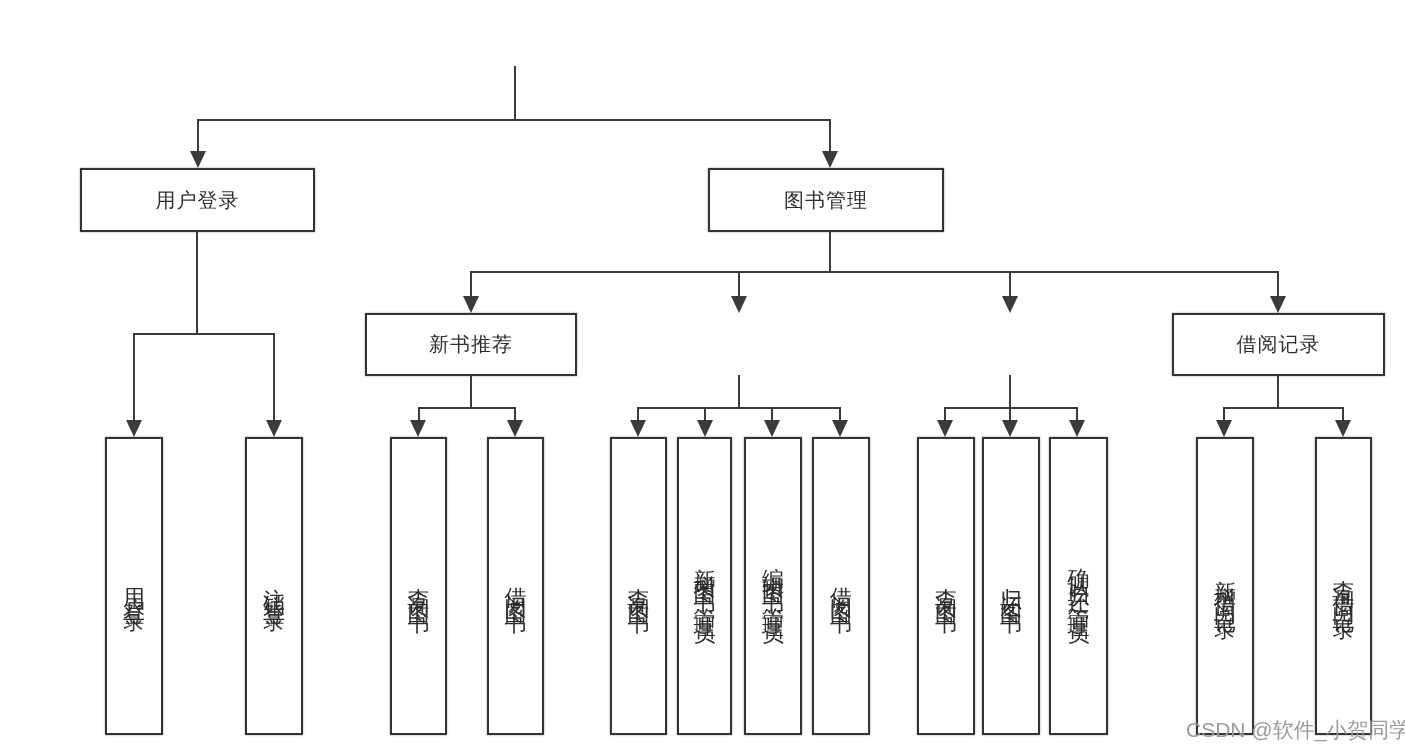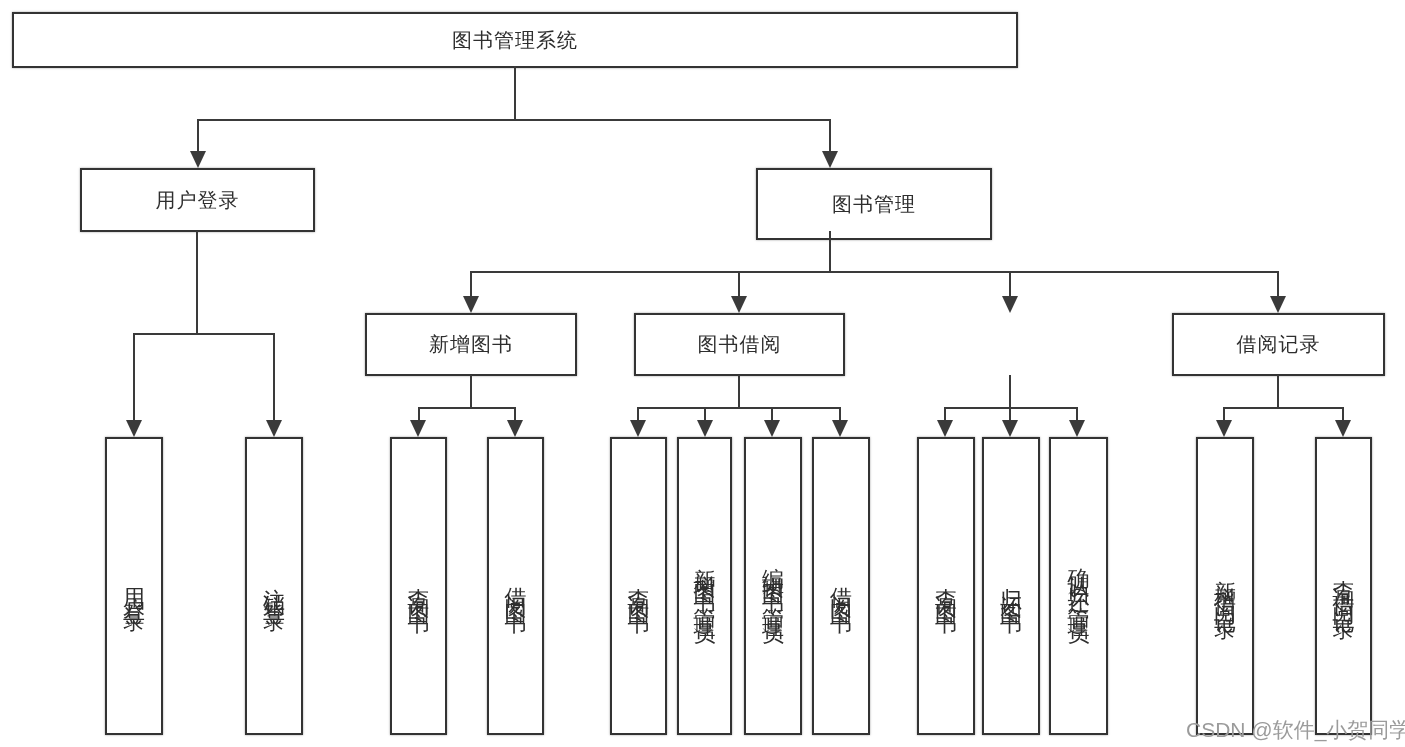--- a/index.html
+++ b/index.html
@@ -44,52 +44,50 @@
     font-size:21px;
     white-space:nowrap;
     z-index:5;
   }
 </style>
 </head>
 <body>
 
 <div class="canvas">
 
-  <div class="node" style="left:12px; top:12px; width:1006px; height:56px;">图书管理系统</div>
 
   <div class="vl" style="left:514px; top:66px;  height:54px;"></div>
   <div class="hl" style="left:197px; top:119px; width:634px;"></div>
   <div class="vl" style="left:197px; top:119px; height:38px;"></div>
   <div class="ar" style="left:190px; top:151px;"></div>
   <div class="vl" style="left:829px; top:119px; height:38px;"></div>
   <div class="ar" style="left:822px; top:151px;"></div>
 
   <div class="node" style="left:80px; top:168px; width:235px; height:64px;">用户登录</div>
-  <div class="node" style="left:756px; top:168px; width:236px; height:72px;">图书管理</div>
+  <div class="node" style="left:708px; top:168px; width:236px; height:64px;">图书管理</div>
 
   <div class="vl" style="left:196px; top:231px; height:104px;"></div>
   <div class="hl" style="left:133px; top:333px; width:142px;"></div>
   <div class="vl" style="left:133px; top:333px; height:88px;"></div>
   <div class="ar" style="left:126px; top:420px;"></div>
   <div class="vl" style="left:273px; top:333px; height:88px;"></div>
   <div class="ar" style="left:266px; top:420px;"></div>
 
   <div class="vl" style="left:829px;  top:231px; height:42px;"></div>
   <div class="hl" style="left:470px;  top:271px; width:809px;"></div>
   <div class="vl" style="left:470px;  top:271px; height:28px;"></div>
   <div class="ar" style="left:463px;  top:296px;"></div>
   <div class="vl" style="left:738px;  top:271px; height:28px;"></div>
   <div class="ar" style="left:731px;  top:296px;"></div>
   <div class="vl" style="left:1009px; top:271px; height:28px;"></div>
   <div class="ar" style="left:1002px; top:296px;"></div>
   <div class="vl" style="left:1277px; top:271px; height:28px;"></div>
   <div class="ar" style="left:1270px; top:296px;"></div>
 
-  <div class="node" style="left:365px;  top:313px; width:212px; height:63px;">新增图书</div>
-  <div class="node" style="left:634px;  top:313px; width:211px; height:63px;">图书借阅</div>
+  <div class="node" style="left:365px;  top:313px; width:212px; height:63px;">新书推荐</div>
   <div class="node" style="left:1172px; top:313px; width:213px; height:63px;">借阅记录</div>
 
   <div class="vl" style="left:470px; top:375px; height:34px;"></div>
   <div class="hl" style="left:418px; top:407px; width:98px;"></div>
   <div class="vl" style="left:418px; top:407px; height:16px;"></div>
   <div class="ar" style="left:410px; top:420px;"></div>
   <div class="vl" style="left:514px; top:407px; height:16px;"></div>
   <div class="ar" style="left:507px; top:420px;"></div>
 
   <div class="vl" style="left:738px; top:375px; height:34px;"></div>

